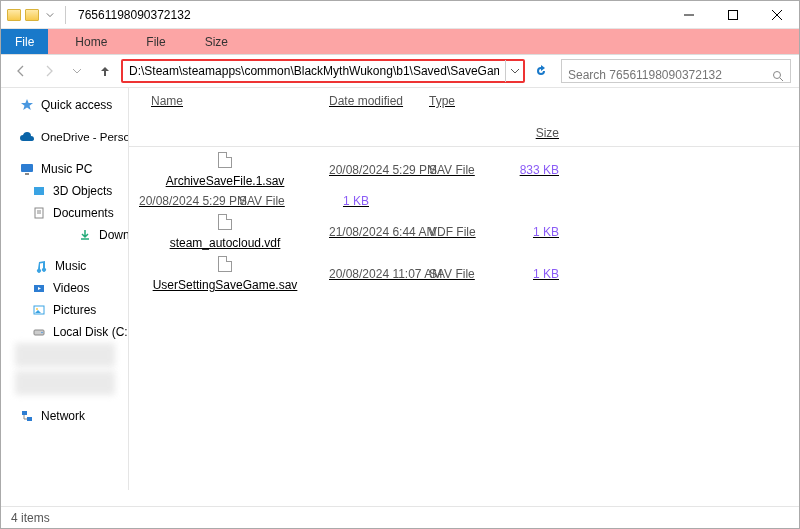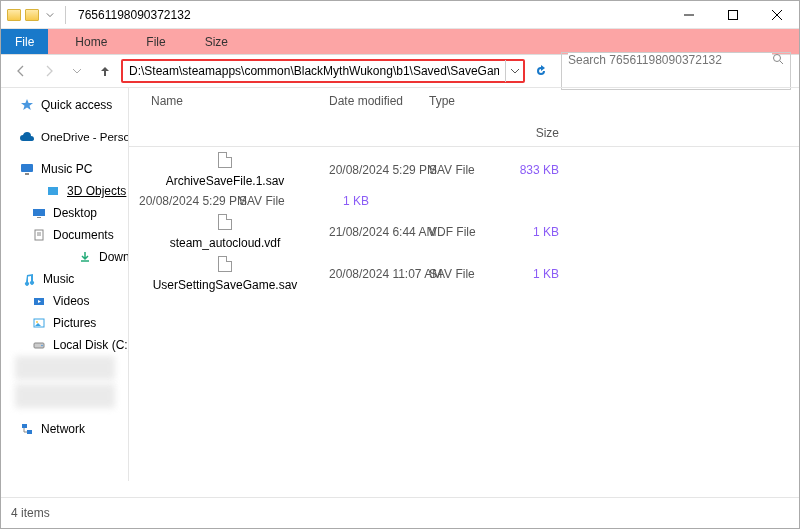--- a/index.html
+++ b/index.html
@@ -16,46 +16,46 @@
   .menubar { height: 26px; display: flex; align-items: stretch; border-bottom: 1px solid #ddd; background: #fca5a5; }
   .menubar .filetab { background: #1979ca; color: #fff; padding: 0 14px; display: flex; align-items: center; }
   .menubar .tab { padding: 0 12px; display: flex; align-items: center; color: #333; margin-left: 15px; }
   .addrrow { height: 32px; display: flex; align-items: center; gap: 4px; padding: 0 8px; background: #fff; }
   .addrrow .navbtn { width: 24px; height: 24px; display: flex; align-items: center; justify-content: center; color: #999; }
   .addrrow .navbtn.enabled { color: #555; }
   .addrrow .addrwrap { flex: 1; display: flex; align-items: center; border: 2px solid #e33; border-radius: 2px; height: 24px; }
   .addrrow .addrinput { flex: 1; border: none; outline: none; padding: 0 6px; font-size: 12px; color: #000; background: #fff; }
   .addrrow .dropdown { width: 18px; height: 22px; display: flex; align-items: center; justify-content: center; color: #555; border-left: 1px solid #ccc; }
   .addrrow .refresh { width: 24px; height: 24px; display: flex; align-items: center; justify-content: center; color: #1979ca; }
-  .addrrow .search { width: 230px; height: 38px; border: 1px solid #ccc; display: flex; align-items: flex-start; padding: 0 6px; margin-left: 4px; }
+  .addrrow .search { width: 230px; height: 24px; border: 1px solid #ccc; display: flex; align-items: flex-end; padding: 0 6px; margin-left: 4px; }
   .addrrow .search input { flex: 1; border: none; outline: none; color: #777; font-size: 12px; }
   .addrrow .search .sicon { color: #888; }
   .content { flex: 1; display: flex; border-top: 1px solid #e5e5e5; overflow: hidden; }
   .sidebar { width: 128px; border-right: 1px solid #e5e5e5; padding: 6px 0; overflow-y: auto; }
   .sidebar .item { display: flex; align-items: center; gap: 6px; padding: 3px 8px 3px 18px; color: #000; white-space: nowrap; }
   .sidebar .item .icon { width: 16px; height: 16px; display: flex; align-items: center; justify-content: center; flex-shrink: 0; }
   .sidebar .group { margin-top: 10px; }
   .sidebar .pixelated { width: 100px; height: 24px; margin-left: 14px; background: #ddd; filter: blur(3px); opacity: .6; }
-  .filearea { flex: 1; display: flex; flex-direction: column; }
+  .filearea { flex: 1; display: flex; flex-direction: column; text-decoration: underline; }
   .headers { display: flex; border-bottom: 1px solid #e5e5e5; padding: 4px 0; color: #555; }
   .headers .col { padding: 2px 10px; }
   .col-name { width: 190px; padding-left: 22px !important; }
   .col-date { width: 100px; }
   .col-type { width: 80px; }
   .col-size { width: 70px; text-align: right; margin-top: 32px; }
   .filelist { flex: 1; padding-top: 2px; overflow-y: auto; }
   .row { display: flex; align-items: center; padding: 2px 0; }
   .row .cell { padding: 1px 10px; color: #000; white-space: nowrap; }
   .row .name { width: 190px; display: flex; align-items: center; gap: 6px; padding-left: 12px; flex-direction: column; }
   .row .fileicon { width: 14px; height: 16px; border: 1px solid #999; background: #fff; position: relative; flex-shrink: 0; }
   .row .fileicon::after { content: ''; position: absolute; top: -1px; right: -1px; width: 5px; height: 5px; background: #fff; border-left: 1px solid #999; border-bottom: 1px solid #999; }
   .row .date { width: 100px; color: #555; }
   .row .type { width: 80px; color: #555; }
   .row .size { width: 70px; text-align: right; color: #8b5cf6; }
-  .statusbar { height: 31px; border-top: 1px solid #e5e5e5; display: flex; align-items: center; padding: 4px 10px; color: #555; font-size: 12px; margin-top: 16px; }
+  .statusbar { height: 22px; border-top: 1px solid #e5e5e5; display: flex; align-items: center; padding: 4px 10px; color: #555; font-size: 12px; margin-top: 16px; }
   svg { display: block; }
 </style>
 </head>
 <body>
 
 <div class="titlebar">
   <div class="icons">
     <div class="folder-icon folder-small"></div>
     <div class="folder-icon folder-small"></div>
     <div class="dd">
@@ -161,57 +161,48 @@
     <div class="item">
       <span class="icon">
         <svg width="14" height="14" viewBox="0 0 14 14">
             <rect x="1" y="2" width="12" height="8" rx="1" fill="#2d7dd2"></rect>
             <rect x="5" y="11" width="4" height="2" fill="#888"></rect>
           </svg>
       </span>
       <span>Music PC</span>
     </div>
     <div id="pc-children">
-        <div class="item" style="padding-left: 44px; text-decoration: underline;">
+        <div class="item" style="padding-left: 30px;">
           <span class="icon">
             <svg width="14" height="14">
               <rect x="2" y="3" width="10" height="8" fill="#3aa3e3"></rect>
             </svg>
           </span>
           <span>3D Objects</span>
-        </div>
-        <div class="item" style="padding-left: 30px;">
-          <span class="icon">
-            <svg width="14" height="14">
-              <rect x="1" y="3" width="12" height="7" fill="#2d7dd2"></rect>
-              <rect x="5" y="11" width="4" height="1" fill="#888"></rect>
-            </svg>
-          </span>
-          <span>Desktop</span>
         </div>
         <div class="item" style="padding-left: 30px;">
           <span class="icon">
             <svg width="14" height="14">
               <rect x="3" y="2" width="8" height="10" fill="#fff" stroke="#888"></rect>
               <line x1="5" y1="5" x2="9" y2="5" stroke="#888"></line>
               <line x1="5" y1="7" x2="9" y2="7" stroke="#888"></line>
             </svg>
           </span>
           <span>Documents</span>
         </div>
         <div class="item" style="padding-left: 30px; margin-left: 46px;">
           <span class="icon">
             <svg width="14" height="14">
               <path d="M7 2 L7 8 M4 6 L7 9 L10 6" stroke="#2a7" fill="none" stroke-width="1.5"></path>
               <line x1="3" y1="11" x2="11" y2="11" stroke="#2a7" stroke-width="1.5"></line>
             </svg>
           </span>
           <span>Downloads</span>
         </div>
-        <div class="item" style="padding-left: 20px;">
+        <div class="item" style="padding-left: 32px; margin-top: 9px;">
           <span class="icon">
             <svg width="14" height="14">
               <path d="M5 3 L11 2 L11 9 A2 2 0 1 1 9 9 L9 4 L6 4.5 L6 10 A2 2 0 1 1 4 10 Z" fill="#3aa3e3"></path>
             </svg>
           </span>
           <span>Music</span>
         </div>
         <div class="item" style="padding-left: 30px;">
           <span class="icon">
             <svg width="14" height="14">

